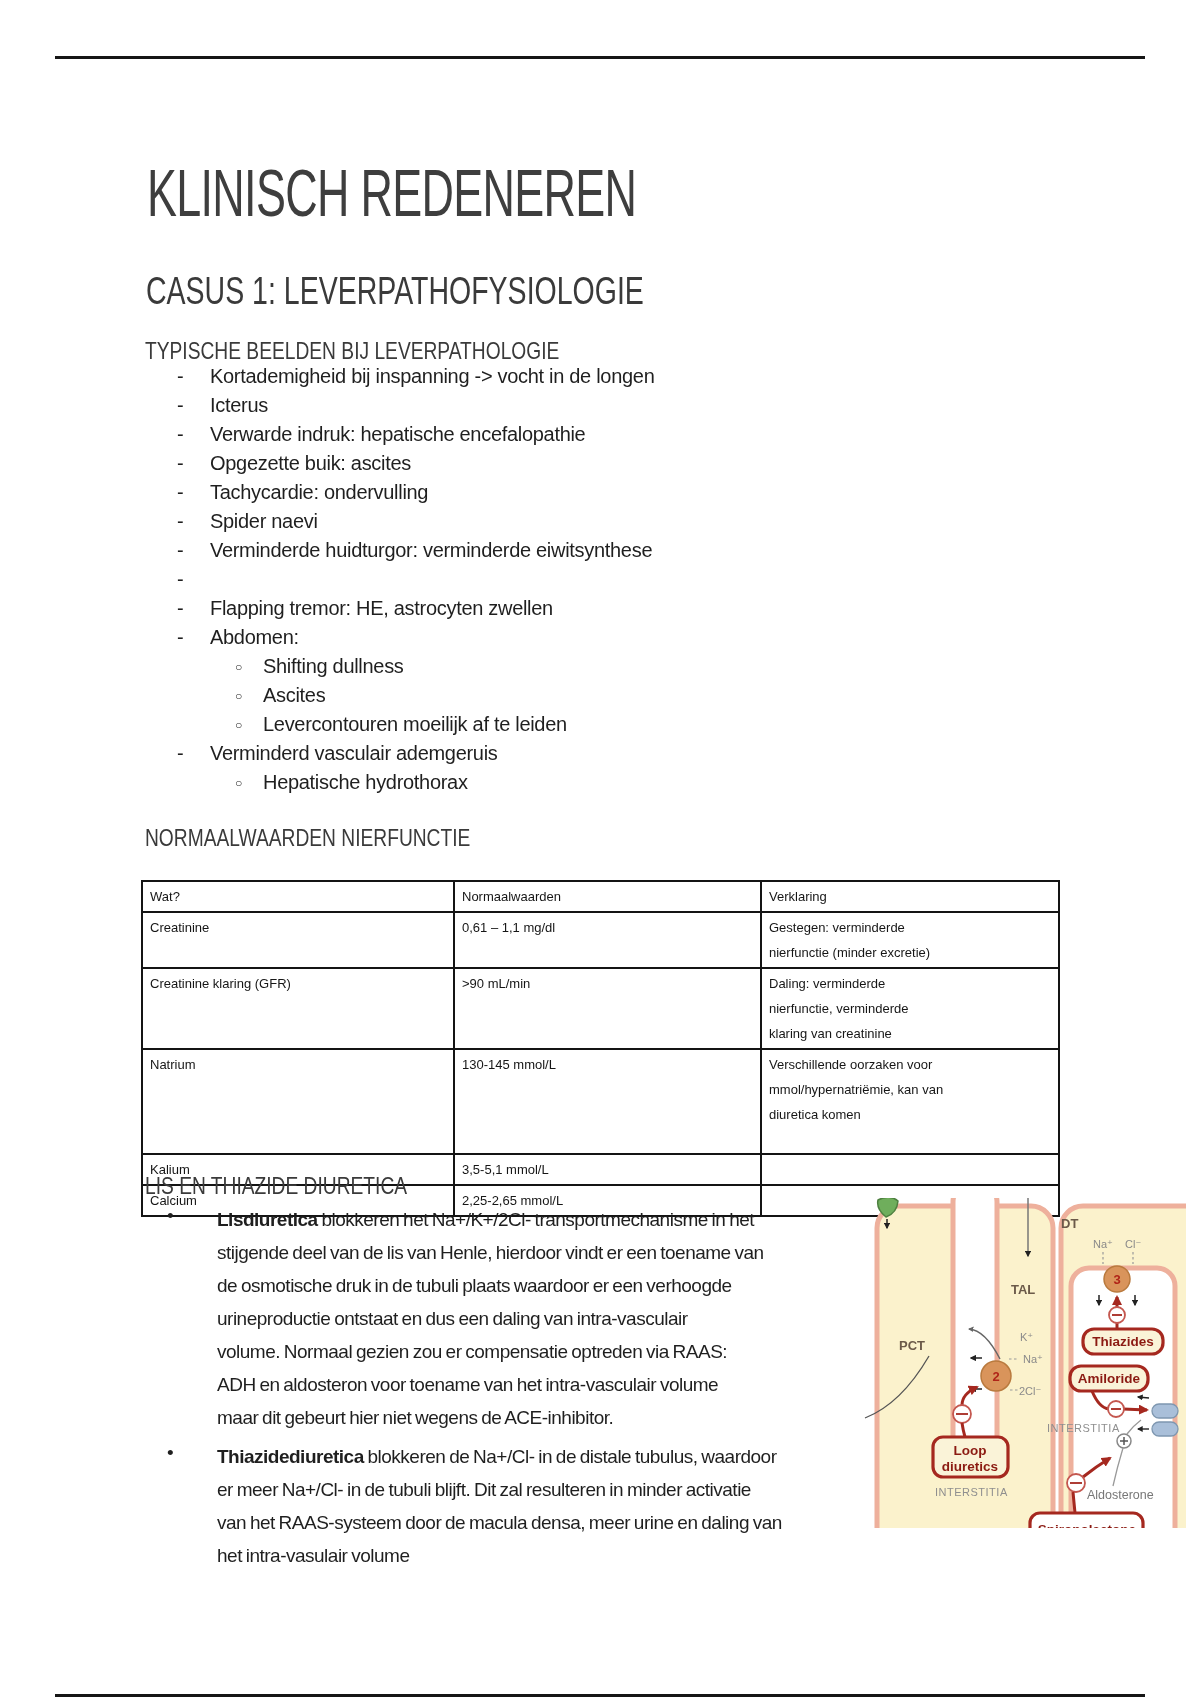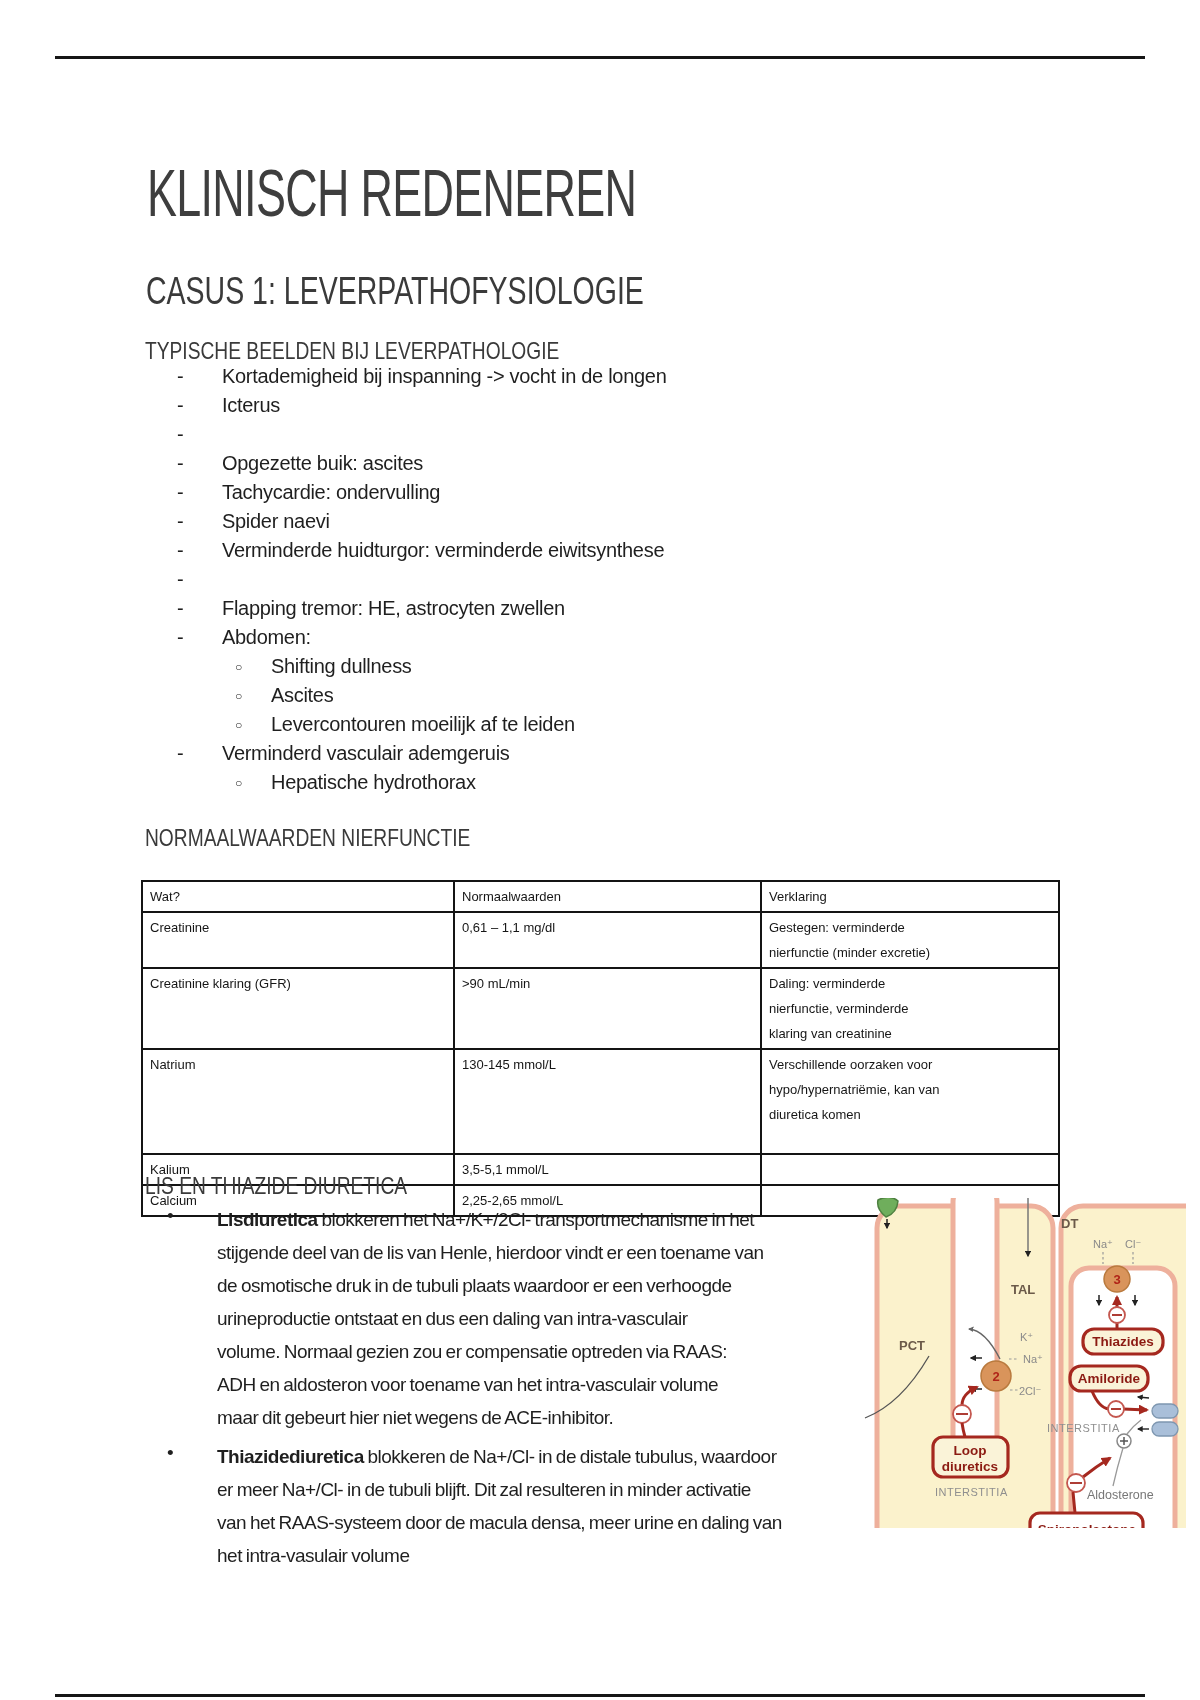--- a/index.html
+++ b/index.html
@@ -18,23 +18,23 @@
     position:absolute;left:146px;top:271px;font-size:38px;line-height:1.1;
     color:#3a3a3a;transform:scaleX(0.75);transform-origin:0 0;white-space:nowrap;
   }
   .h2{
     position:absolute;left:145px;font-size:24px;line-height:1.15;
     color:#3a3a3a;transform:scaleX(0.8);transform-origin:0 0;white-space:nowrap;
   }
   .list{position:absolute;left:141px;top:362px;width:800px;font-size:20px;letter-spacing:-0.3px;}
   .li{position:relative;height:29px;line-height:29px;white-space:nowrap;}
   .li .m{position:absolute;left:36px;}
-  .li .t{position:absolute;left:81px;}
+  .li .t{position:absolute;left:69px;}
   .li.l2 .m{left:94px;font-size:12px;top:1px;}
-  .li.l2 .t{left:130px;}
+  .li.l2 .t{left:122px;}
   table.nw{
     position:absolute;left:141px;top:880px;border-collapse:collapse;table-layout:fixed;
     font-size:13px;line-height:25px;color:#161616;
   }
   table.nw td,table.nw th{
     border:2px solid #141414;vertical-align:top;text-align:left;
     padding:2px 7px;font-weight:normal;white-space:pre-line;overflow:hidden;
   }
   .para{position:absolute;left:141px;width:760px;font-size:19px;}
   .para .pm{position:absolute;left:26px;top:2px;}
@@ -71,20 +71,21 @@
     <div class="li l1">
         <span class="m">-</span>
         <span class="t">Kortademigheid bij inspanning -&gt; vocht in de longen</span>
       </div>
     <div class="li l1">
         <span class="m">-</span>
         <span class="t">Icterus</span>
       </div>
     <div class="li l1">
         <span class="m">-</span>
+        <span class="t">Verwarde indruk: hepatische encefalopathie</span>
       </div>
     <div class="li l1">
         <span class="m">-</span>
         <span class="t">Opgezette buik: ascites</span>
       </div>
     <div class="li l1">
         <span class="m">-</span>
         <span class="t">Tachycardie: ondervulling</span>
       </div>
     <div class="li l1">
@@ -152,21 +153,21 @@
       <td>Creatinine klaring (GFR)</td>
       <td>&gt;90 mL/min</td>
       <td>Daling: verminderde
 nierfunctie, verminderde
 klaring van creatinine</td>
     </tr>
     <tr style="height:105px">
       <td>Natrium</td>
       <td>130-145 mmol/L</td>
       <td>Verschillende oorzaken voor
-hypo/hypernatriëmie, kan van
+mmol/hypernatriëmie, kan van
 diuretica komen</td>
     </tr>
     <tr style="height:28px">
       <td>Kalium</td>
       <td>3,5-5,1 mmol/L</td>
       <td></td>
     </tr>
     <tr style="height:28px">
       <td>Calcium</td>
       <td>2,25-2,65 mmol/L</td>

